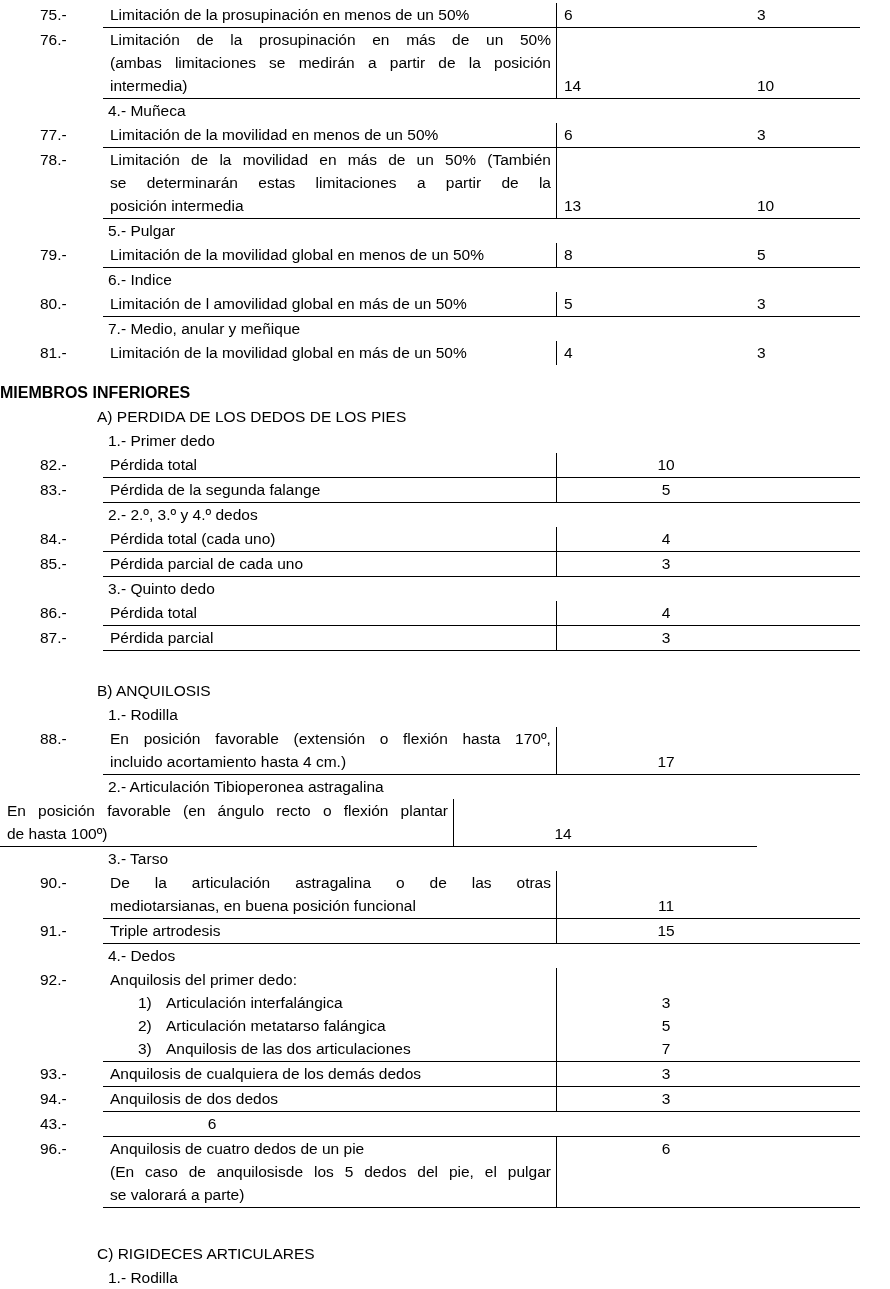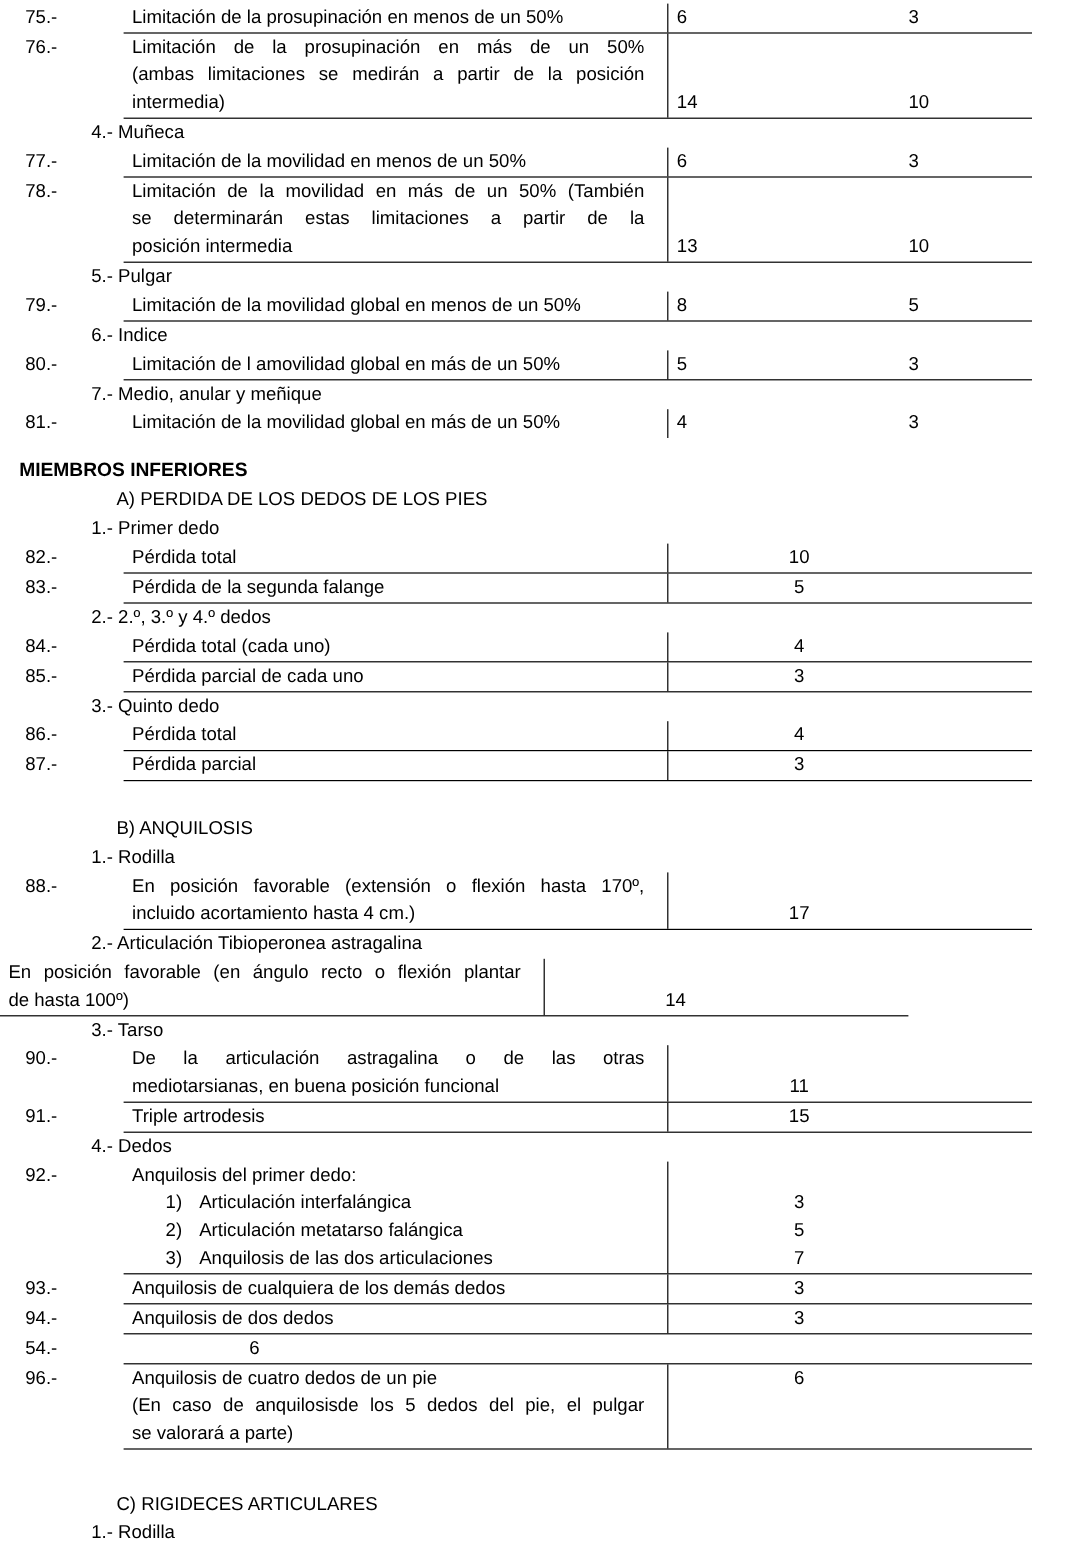--- a/index.html
+++ b/index.html
@@ -4,30 +4,30 @@
 <style>
   html,body{margin:0;padding:0;background:#ffffff;}
   body{
     width:890px;height:1289px;overflow:hidden;
     font-family:"Liberation Sans","DejaVu Sans",sans-serif;
     font-size:15.5px;color:#000;
     -webkit-font-smoothing:antialiased;
   }
   .page{padding-top:3px;width:890px;}
   .spacer{width:100%;}
-  .heading{padding-left:16px;font-weight:bold;font-size:16px;line-height:24px;}
+  .heading{padding-left:0;font-weight:bold;font-size:16px;line-height:24px;}
   .sub1{padding-left:97px;line-height:24px;}
-  .sub2{padding-left:76px;line-height:24px;}
+  .sub2{padding-left:108px;line-height:24px;}
   .row{display:flex;align-items:stretch;}
-  .num{width:103px;box-sizing:border-box;padding-left:21px;line-height:23px;flex:none;}
+  .num{width:103px;box-sizing:border-box;padding-left:40px;line-height:23px;flex:none;}
   .row-body{width:757px;flex:none;display:flex;align-items:stretch;}
   .row-body.bordered{border-bottom:1.5px solid #000;}
   .row-body > div{padding-bottom:1px;}
   .desc{width:454px;box-sizing:border-box;border-right:1.5px solid #000;
-        padding-left:7px;padding-right:19px;line-height:23px;flex:none;}
+        padding-left:7px;padding-right:5px;line-height:23px;flex:none;}
   .line{min-height:23px;}
   .line.justify{display:flex;justify-content:space-between;text-align:right;}
   .line.subitem{display:flex;margin-left:28px;}
   .si-n{width:28px;flex:none;}
   .vals{flex:1;display:flex;line-height:23px;}
   .vals.bottom{align-items:flex-end;}
   .vals.top{align-items:flex-start;}
   .v1{width:200px;box-sizing:border-box;padding-left:7px;flex:none;}
   .v2{flex:none;}
   .vc{display:inline-block;margin-left:93px;width:32px;text-align:center;}
@@ -364,21 +364,21 @@
       <div class="row-body bordered">
         <div class="desc">
           <div class="line">Anquilosis de dos dedos</div>
         </div>
         <div class="vals bottom">
           <span class="vc">3</span>
         </div>
       </div>
     </div>
     <div class="row">
-      <div class="num">54.-</div>
+      <div class="num">43.-</div>
       <div class="row-body bordered">
         <div class="vals bottom">
           <span class="vc">6</span>
         </div>
       </div>
     </div>
     <div class="row">
       <div class="num">96.-</div>
       <div class="row-body bordered">
         <div class="desc">

